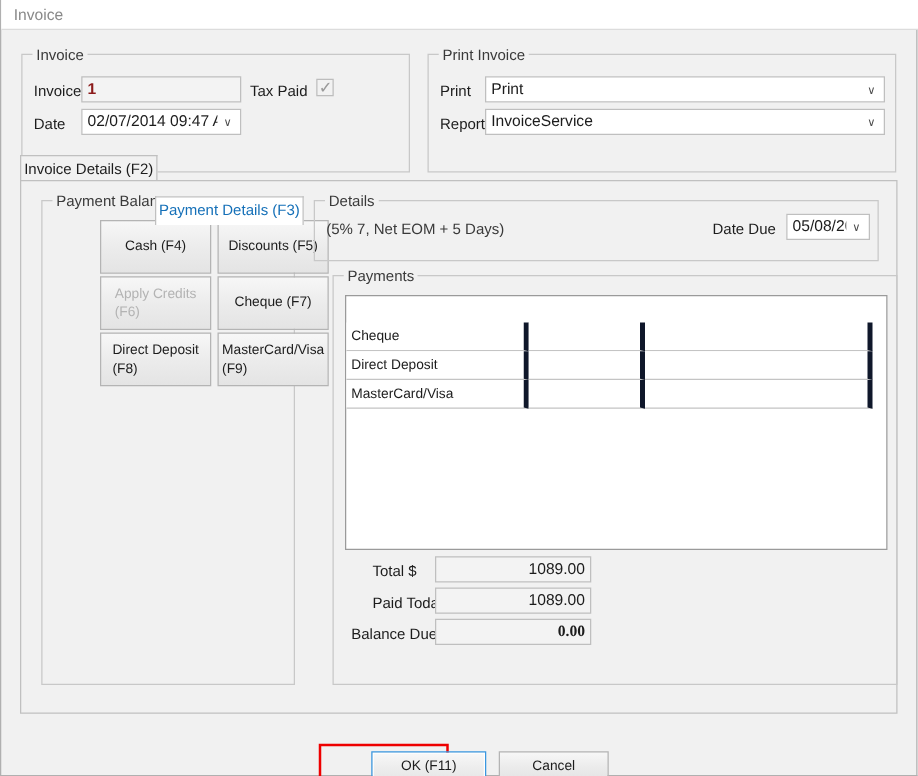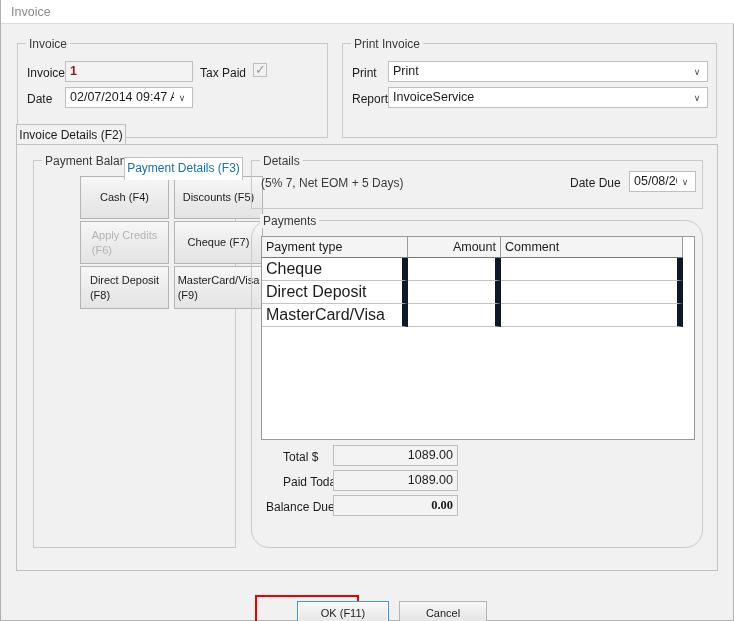--- a/index.html
+++ b/index.html
@@ -204,24 +204,24 @@
     padding: 0 4px;
     overflow: hidden;
     white-space: nowrap;
   }
   .hcell.r { text-align: right; }
   .grow { position: absolute; left: 0; height: 23px; width: 100%; }
   .gcell {
     position: absolute;
     top: 0; height: 23px;
     line-height: 22px;
-    font-size: 16px;
-    color: #1c1c1c;
-    background: #ffffff;
-    border-right: 6px solid #0f172a;
+    font-size: 11px;
+    color: #1c1c1c;
+    background: #ffffff;
+    border-right: 4px solid #0f172a;
     border-bottom: 1px solid #c4c4c4;
     padding: 0 4px;
     overflow: hidden;
     white-space: nowrap;
   }
   .gfiller {
     position: absolute;
     background: #ffffff;
   }
 </style>
@@ -302,31 +302,25 @@
 
           <div class="lbl" style="left:9px; top:15px; color:#3a3a3a;">(5% 7, Net EOM + 5 Days)</div>
 
           <div class="lbl" style="left:318px; top:15px;">Date Due</div>
           <div class="combo" style="left:377px; top:10px; width:67px; height:21px;">
             <span class="ctext">05/08/2014</span>
             <span class="carrow">∨</span>
           </div>
         </div>
 
-        <div class="group" style="left:234px; top:75px; width:452px; height:328px;border-radius:18px;">
+        <div class="group" style="left:249px; top:75px; width:452px; height:328px;">
           <div class="legend">Payments</div>
 
           <div id="grid" style="left:9px; top:15px; width:434px; height:204px;">
 
-            <div class="grid-header">
-              <div class="hcell" style="left:0px; width:146px;">Payment type</div>
-              <div class="hcell r" style="left:146px; width:93px;">Amount</div>
-              <div class="hcell" style="left:239px; width:182px;">Comment</div>
-              <div class="gfiller" style="left:421px; top:0; width:13px; height:21px; background:#ffffff;"></div>
-            </div>
 
             <div class="grow" style="top:21px;">
               <div class="gcell" style="left:0px; width:146px;">Cheque</div>
               <div class="gcell" style="left:146px; width:93px; text-align:right;"></div>
               <div class="gcell" style="left:239px; width:182px;"></div>
             </div>
 
             <div class="grow" style="top:44px;">
               <div class="gcell" style="left:0px; width:146px;">Direct Deposit</div>
               <div class="gcell" style="left:146px; width:93px; text-align:right;"></div>

